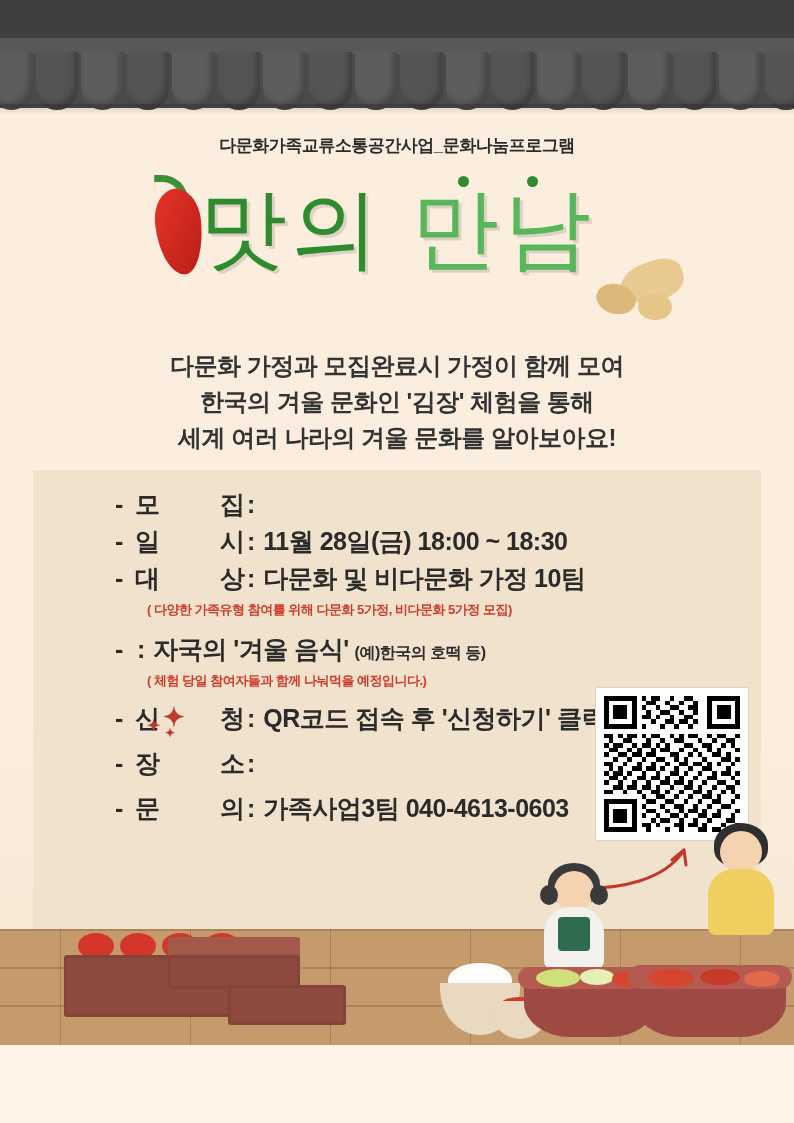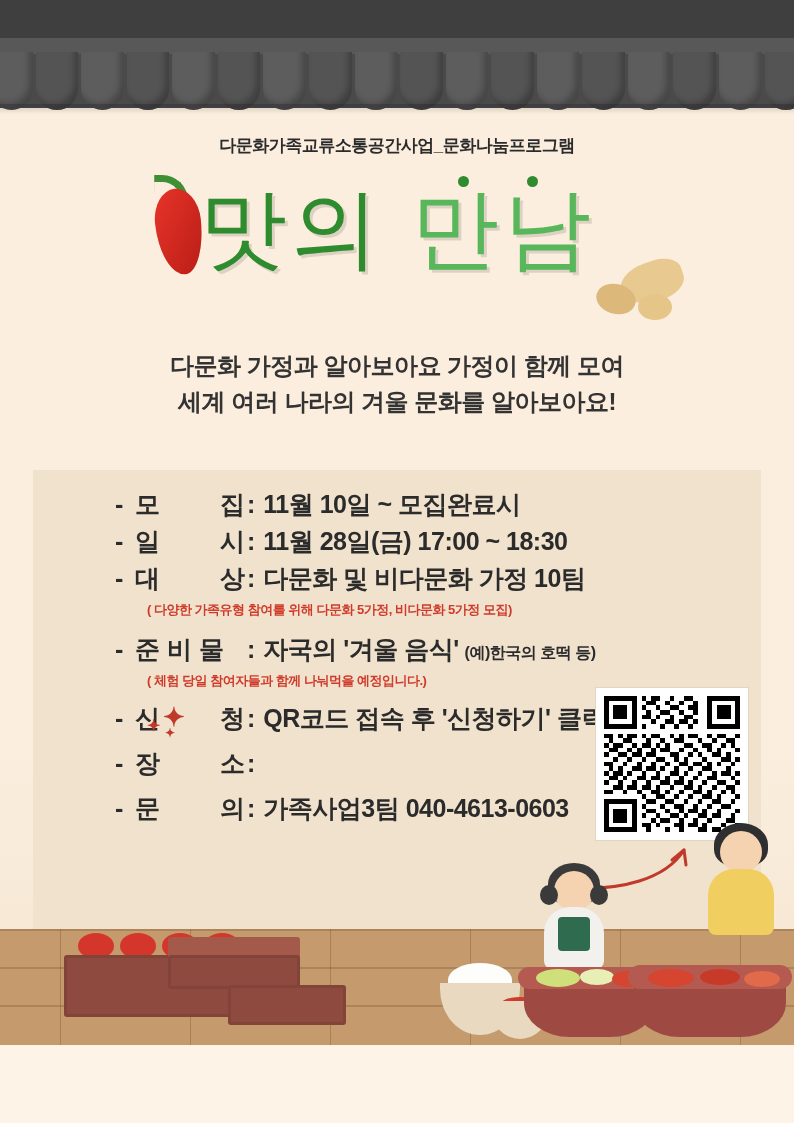--- a/index.html
+++ b/index.html
@@ -233,62 +233,61 @@
       <div class="g3"></div>
   </div>
   <div class="dot dot-a"></div>
   <div class="dot dot-b"></div>
 
   <div class="title-wrap">
     <span class="title"><span class="t1">맛의</span><span class="t2">만남</span></span>
   </div>
 
   <div class="lead">
-    <div>다문화 가정과 알아보아요 가정이 함께 모여</div>
+    <div>다문화 가정과 모집완료시 가정이 함께 모여</div>
+    <div>한국의 겨울 문화인 '김장' 체험을 통해</div>
     <div>세계 여러 나라의 겨울 문화를 알아보아요!</div>
   </div>
 
   <div class="panel">
     <div class="info-list">
 
       <div class="row">
         <span class="dash">-</span>
         <span class="label">
           <span>모</span>
           <span>집</span>
         </span>
         <span class="colon">:</span>
-        <span class="value">11월 10일 ~ 모집완료시</span>
       </div>
 
       <div class="row">
         <span class="dash">-</span>
         <span class="label">
           <span>일</span>
           <span>시</span>
         </span>
         <span class="colon">:</span>
-        <span class="value">11월 28일(금) 17:00 ~ 18:30</span>
+        <span class="value">11월 28일(금) 18:00 ~ 18:30</span>
       </div>
 
       <div class="row">
         <span class="dash">-</span>
         <span class="label">
           <span>대</span>
           <span>상</span>
         </span>
         <span class="colon">:</span>
         <span class="value">다문화 및 비다문화 가정 10팀</span>
       </div>
 
       <div class="note">( 다양한 가족유형 참여를 위해 다문화 5가정, 비다문화 5가정 모집)</div>
 
       <div class="row" style="margin-top:14px">
         <span class="dash">-</span>
-        <span class="label" style="display:block;width:110px">준 비 물</span>
         <span class="colon">:</span>
         <span class="value">자국의 '겨울 음식'</span>
         <span class="value" style="font-size:16px;margin-left:6px">(예)한국의 호떡 등)</span>
       </div>
 
       <div class="note">( 체험 당일 참여자들과 함께 나눠먹을 예정입니다.)</div>
 
       <div class="row" style="margin-top:12px">
         <span class="dash">-</span>
         <span class="label">

